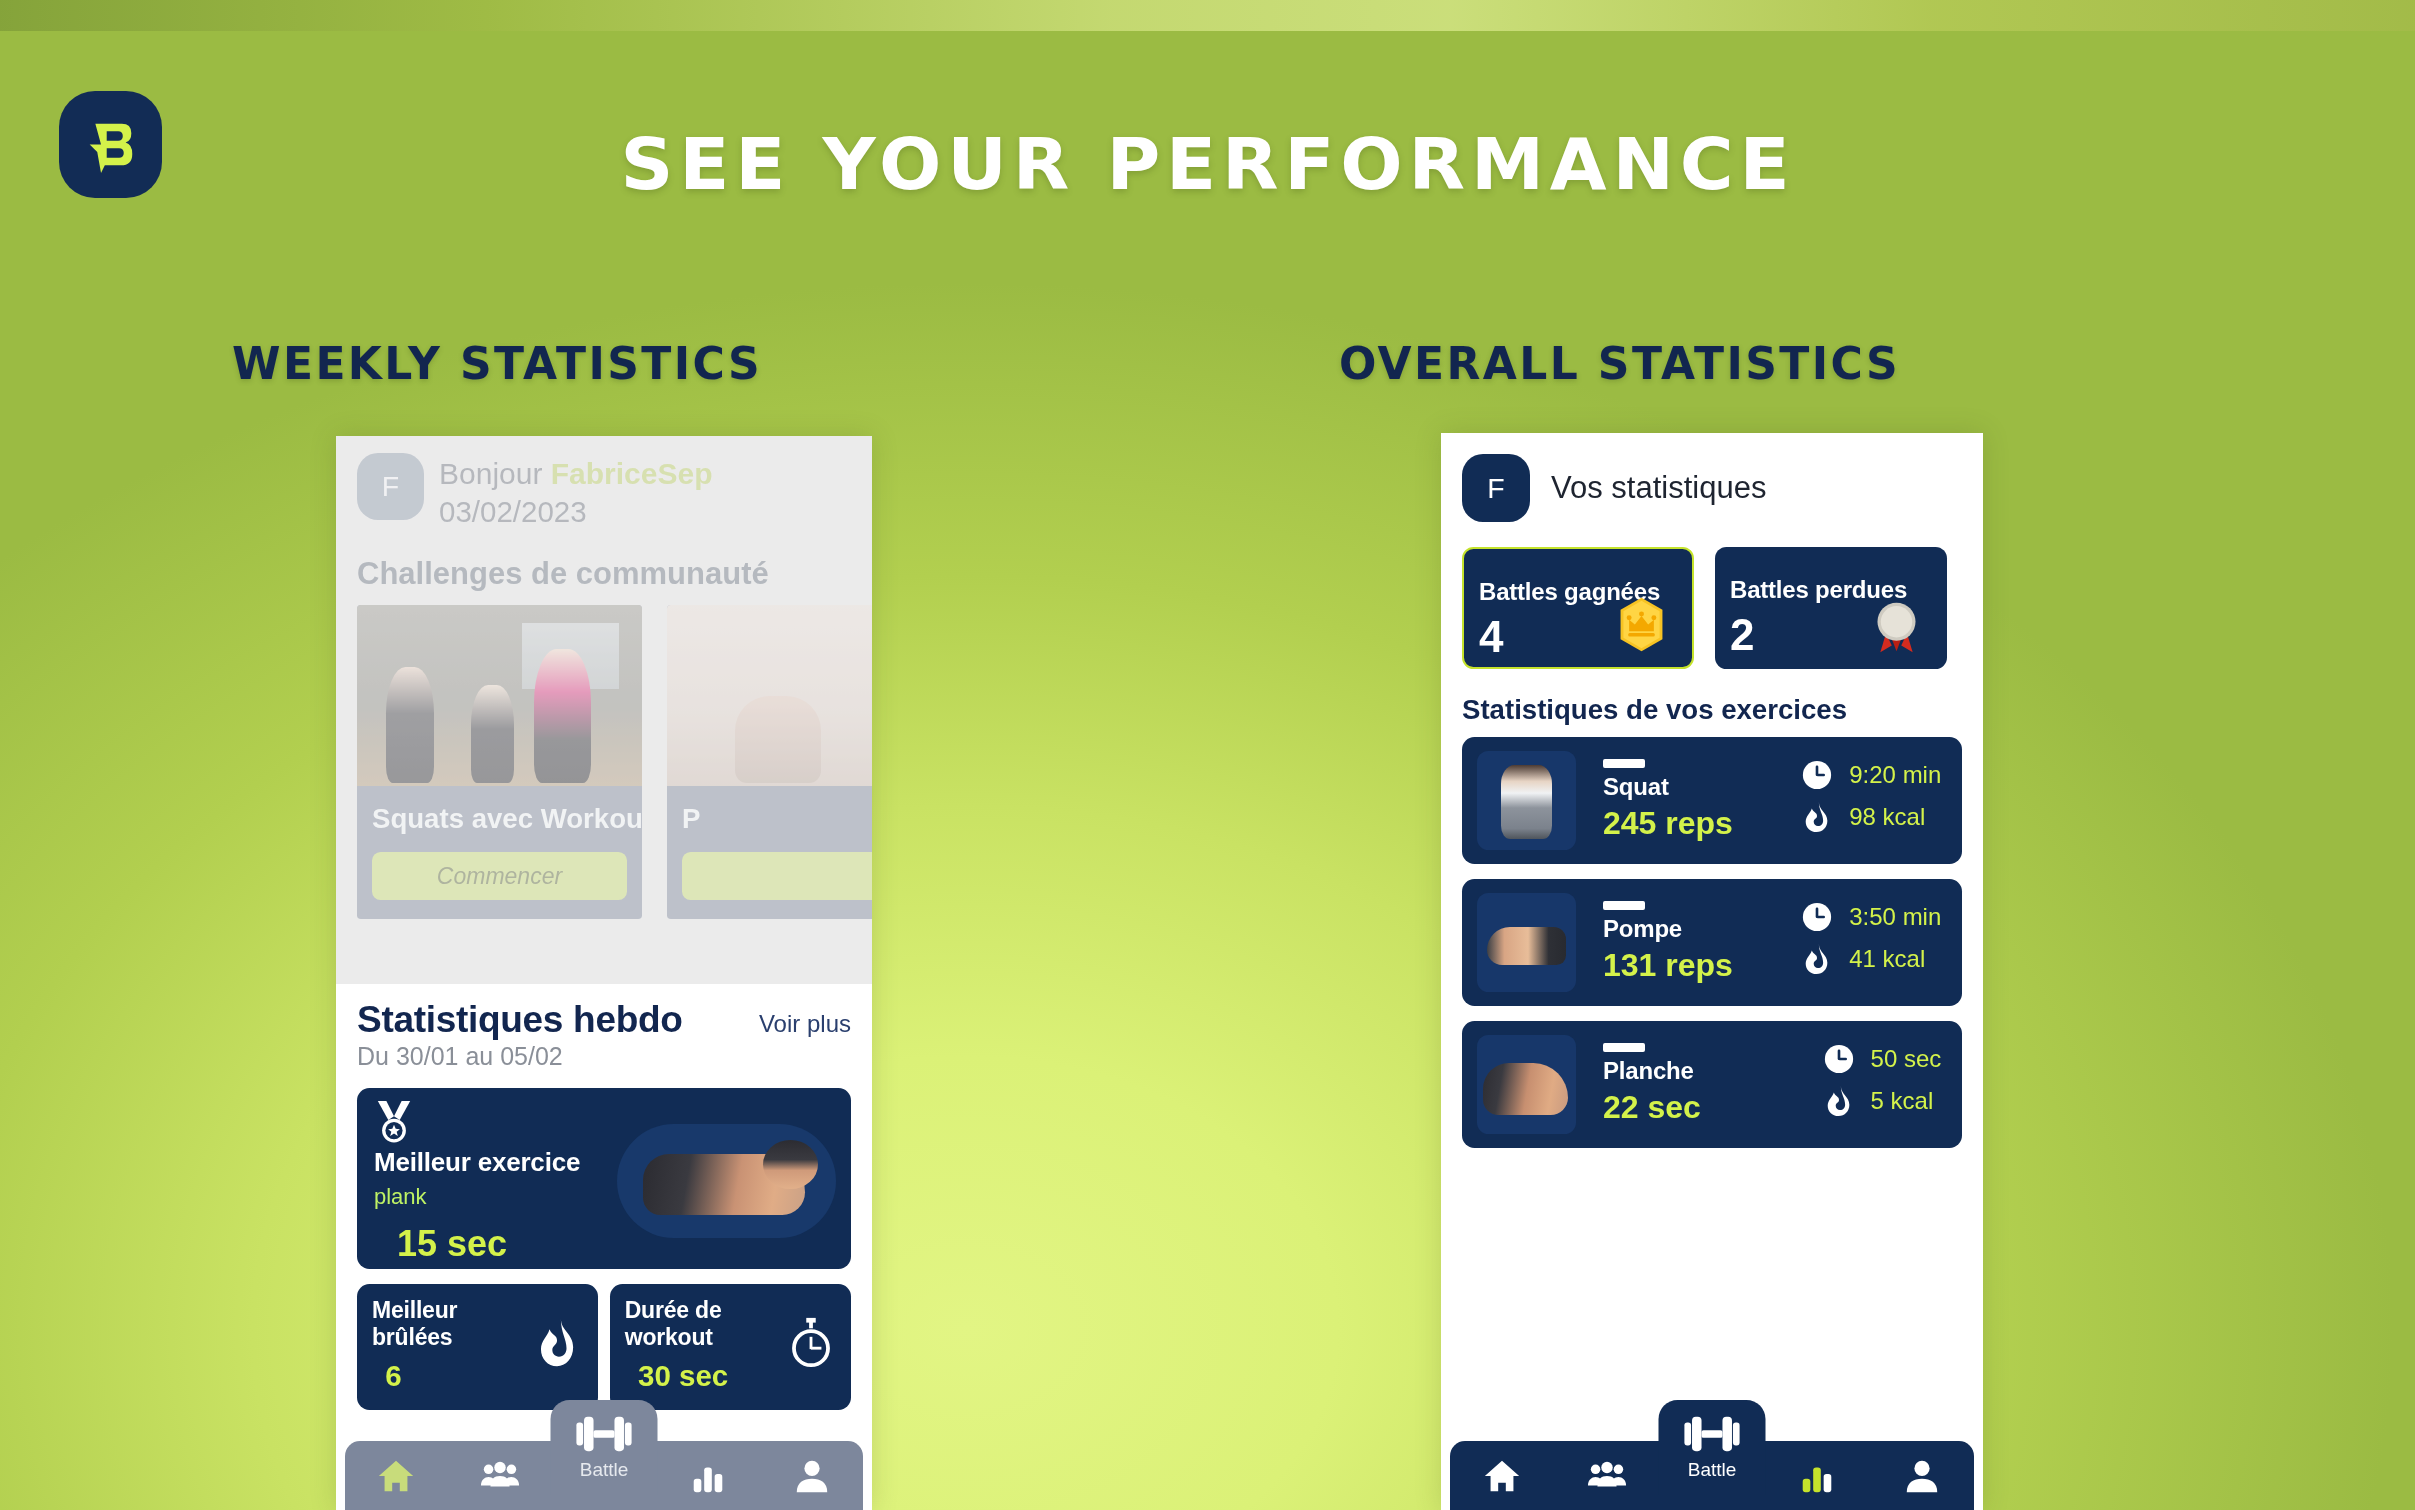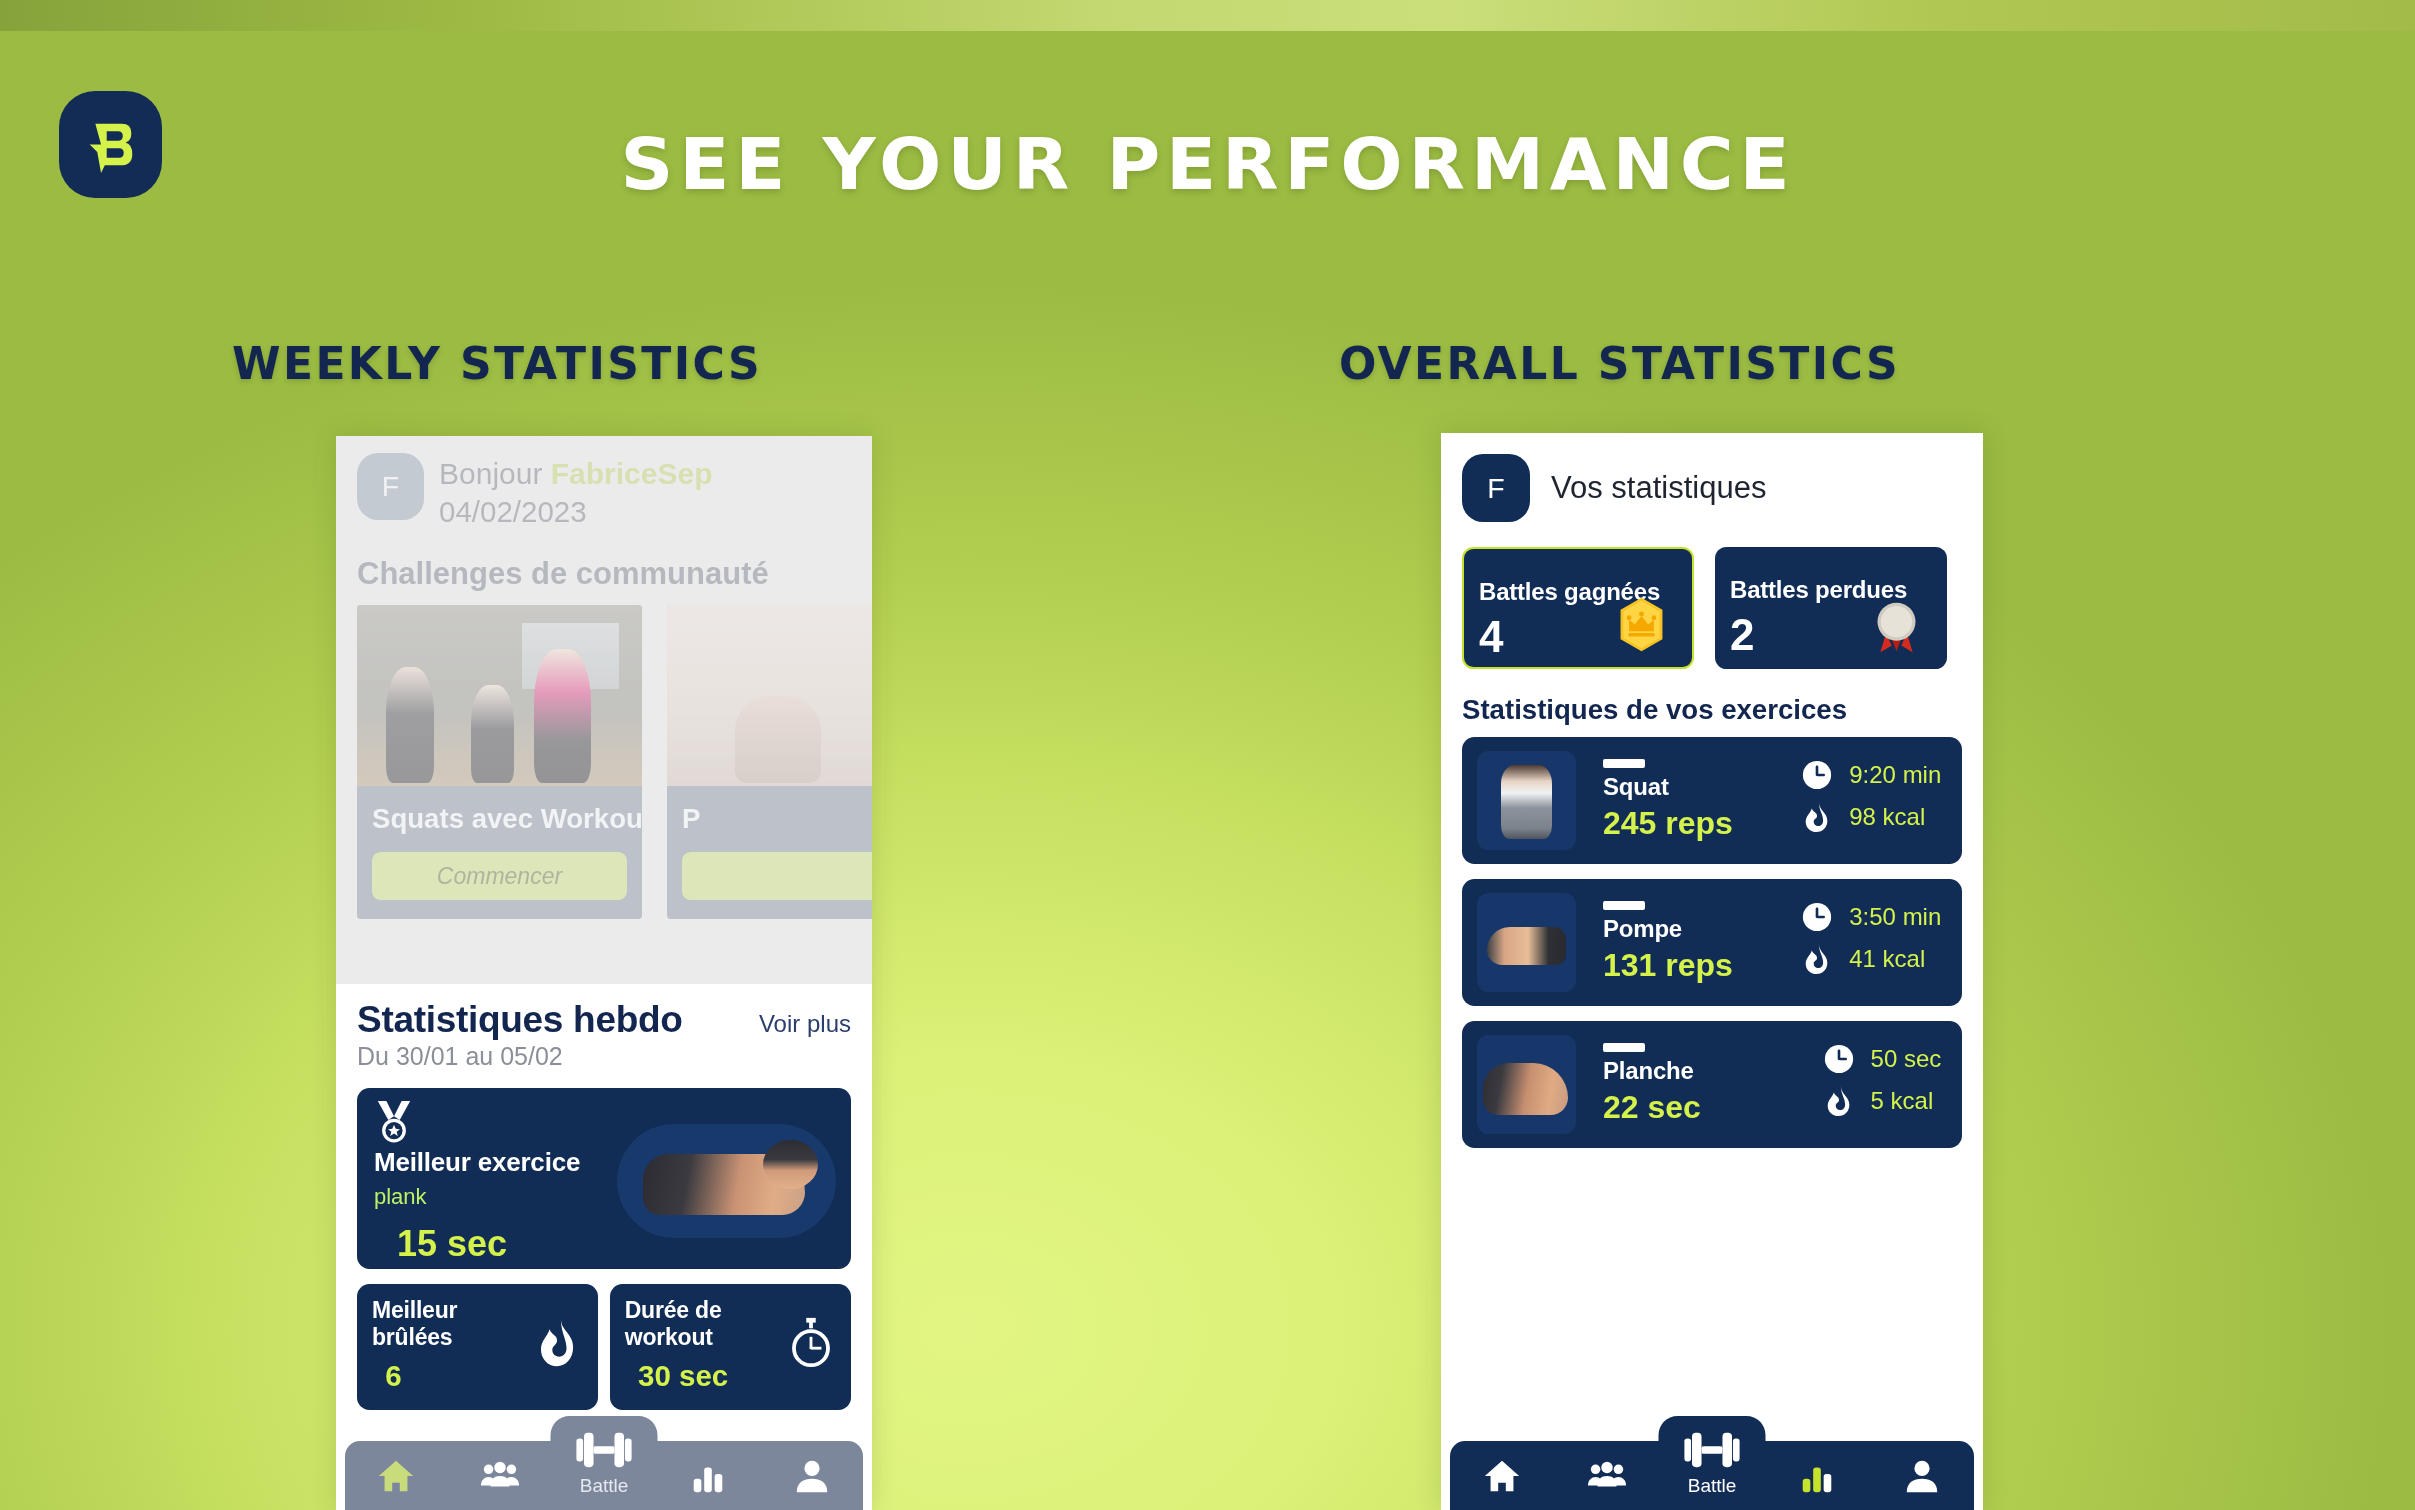--- a/index.html
+++ b/index.html
@@ -182,21 +182,21 @@
     border-radius: 15px 15px 0 0;
     display: flex; align-items: center;
   }
   .nav-item {
     flex: 1; display: flex; align-items: center; justify-content: center;
     height: 100%;
   }
   .nav-item svg { width: 40px; height: 40px; }
   .center-bump {
     position: absolute; left: 50%; transform: translateX(-50%);
-    bottom: 0; width: 107px; height: 95px;
+    bottom: 16px; width: 107px; height: 95px;
     border-radius: 19px 19px 0 0;
     display: flex; flex-direction: column; align-items: center;
     padding-top: 13.3px;
   }
   .center-bump svg { width: 59px; height: 42px; }
   .center-bump .lbl { font-size: 19px; margin-top: 3.8px; }
   
   #nav-left .nav-pill, #nav-left .center-bump { background: #7d879c; }
   #nav-left .lbl { color: #e6e9ee; }
   
@@ -275,21 +275,21 @@
   <div class="sec-head" id="head-weekly">WEEKLY STATISTICS</div>
 
   <div class="phone" id="phone-left">
 
     <div id="faded">
       <div class="fade-inner">
         <div class="greet-row">
           <div class="avatar-grey">F</div>
           <div class="greet-text">
             <div class="greet-line1"><span>Bonjour </span><b>FabriceSep</b></div>
-            <div class="greet-line2">04/02/2023</div>
+            <div class="greet-line2">03/02/2023</div>
           </div>
         </div>
 
         <div class="chal-title">Challenges de communauté</div>
 
         <div class="chal-strip">
           <div class="chal-card">
             <div class="chal-photo">
               <div class="win"></div>
               <div class="fig f1"></div>

